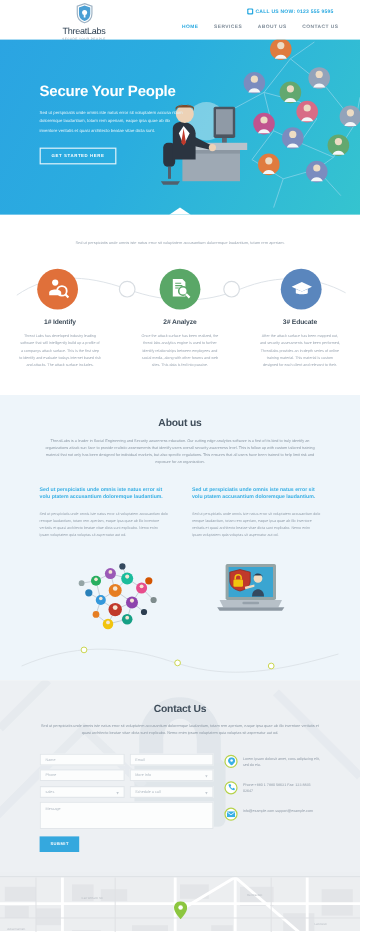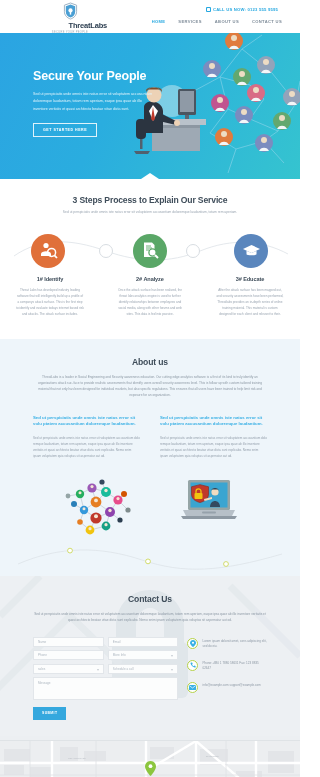--- a/index.html
+++ b/index.html
@@ -10,21 +10,21 @@
     color: #4a5560;
     -webkit-font-smoothing: antialiased;
   }
   .page { width: 300px; overflow: hidden; position: relative; }
 
   
   .header { background: #fff; height: 33px; position: relative; }
   .logo-wrap { position: absolute; left: 33px; top: 2px; width: 74px; text-align: center; }
   .logo-mark { width: 15px; height: 18px; margin: 0 auto; position: relative; }
   .logo-mark svg { display: block; }
-  .logo-name { font-size: 7.5px; font-weight: bold; color: #2c3e50; letter-spacing: -.2px; margin-top: 1px; text-align: right; }
+  .logo-name { font-size: 7.5px; font-weight: normal; color: #2c3e50; letter-spacing: -.2px; margin-top: 1px; }
   .logo-tag { font-size: 2.6px; color: #9aa6b2; letter-spacing: .35px; margin-top: .5px; }
 
   .callus { position: absolute; right: 22px; top: 7px; display: flex; align-items: center; gap: 2px; }
   .callus .ico { width: 5px; height: 5px; background: #27a8e0; border-radius: 1px; position: relative; flex: none; }
   .callus .ico:after { content:""; position:absolute; left:1.3px; top:1px; width:2.4px; height:3px; background:#fff; border-radius:.5px; }
   .callus .txt { font-size: 4.2px; color: #27a8e0; letter-spacing: .2px; font-weight: bold; }
 
   .mainnav { position: absolute; right: 18px; top: 19px; display: flex; gap: 13px; }
   .mainnav a { font-size: 4.1px; letter-spacing: .35px; text-decoration: none; color: #7f8c99; font-weight: bold; }
   .mainnav a.active { color: #27a8e0; }
@@ -254,21 +254,20 @@
     </div>
     <div class="hero-inner">
       <h1>Secure Your People</h1>
       <p>Sed ut perspiciatis unde omnis iste natus error sit voluptatem accusa ntium doloremque laudantium, totam rem aperiam, eaque ipsa quae ab illo inventore veritatis et quasi architecto beatae vitae dicta sunt.</p>
       <button class="hero-btn">GET STARTED HERE</button>
     </div>
     <div class="hero-tri"></div>
   </div>
 
   <div class="steps">
-    <div class="sec-title">3 Steps Process to Explain Our Service</div>
     <div class="sec-sub">Sed ut perspiciatis unde omnis iste natus error sit voluptatem accusantium doloremque laudantium, totam rem aperiam.</div>
 
     <div class="steps-row">
       <svg class="steps-curve" viewBox="0 0 300 42">
         <path d="M14 26 C40 8 70 8 106 21 C140 33 170 33 200 21 C232 8 262 10 288 24" fill="none" stroke="#dde2e7" stroke-width=".8"></path>
       </svg>
       <div class="circ c1">
         <svg width="19" height="19" viewBox="0 0 19 19">
           <circle cx="7" cy="4.5" r="2.6" fill="#fff"></circle>
           <path d="M2 13 C2 9.4 12 9.4 12 13 L12 15 L2 15 Z" fill="#fff"></path>

